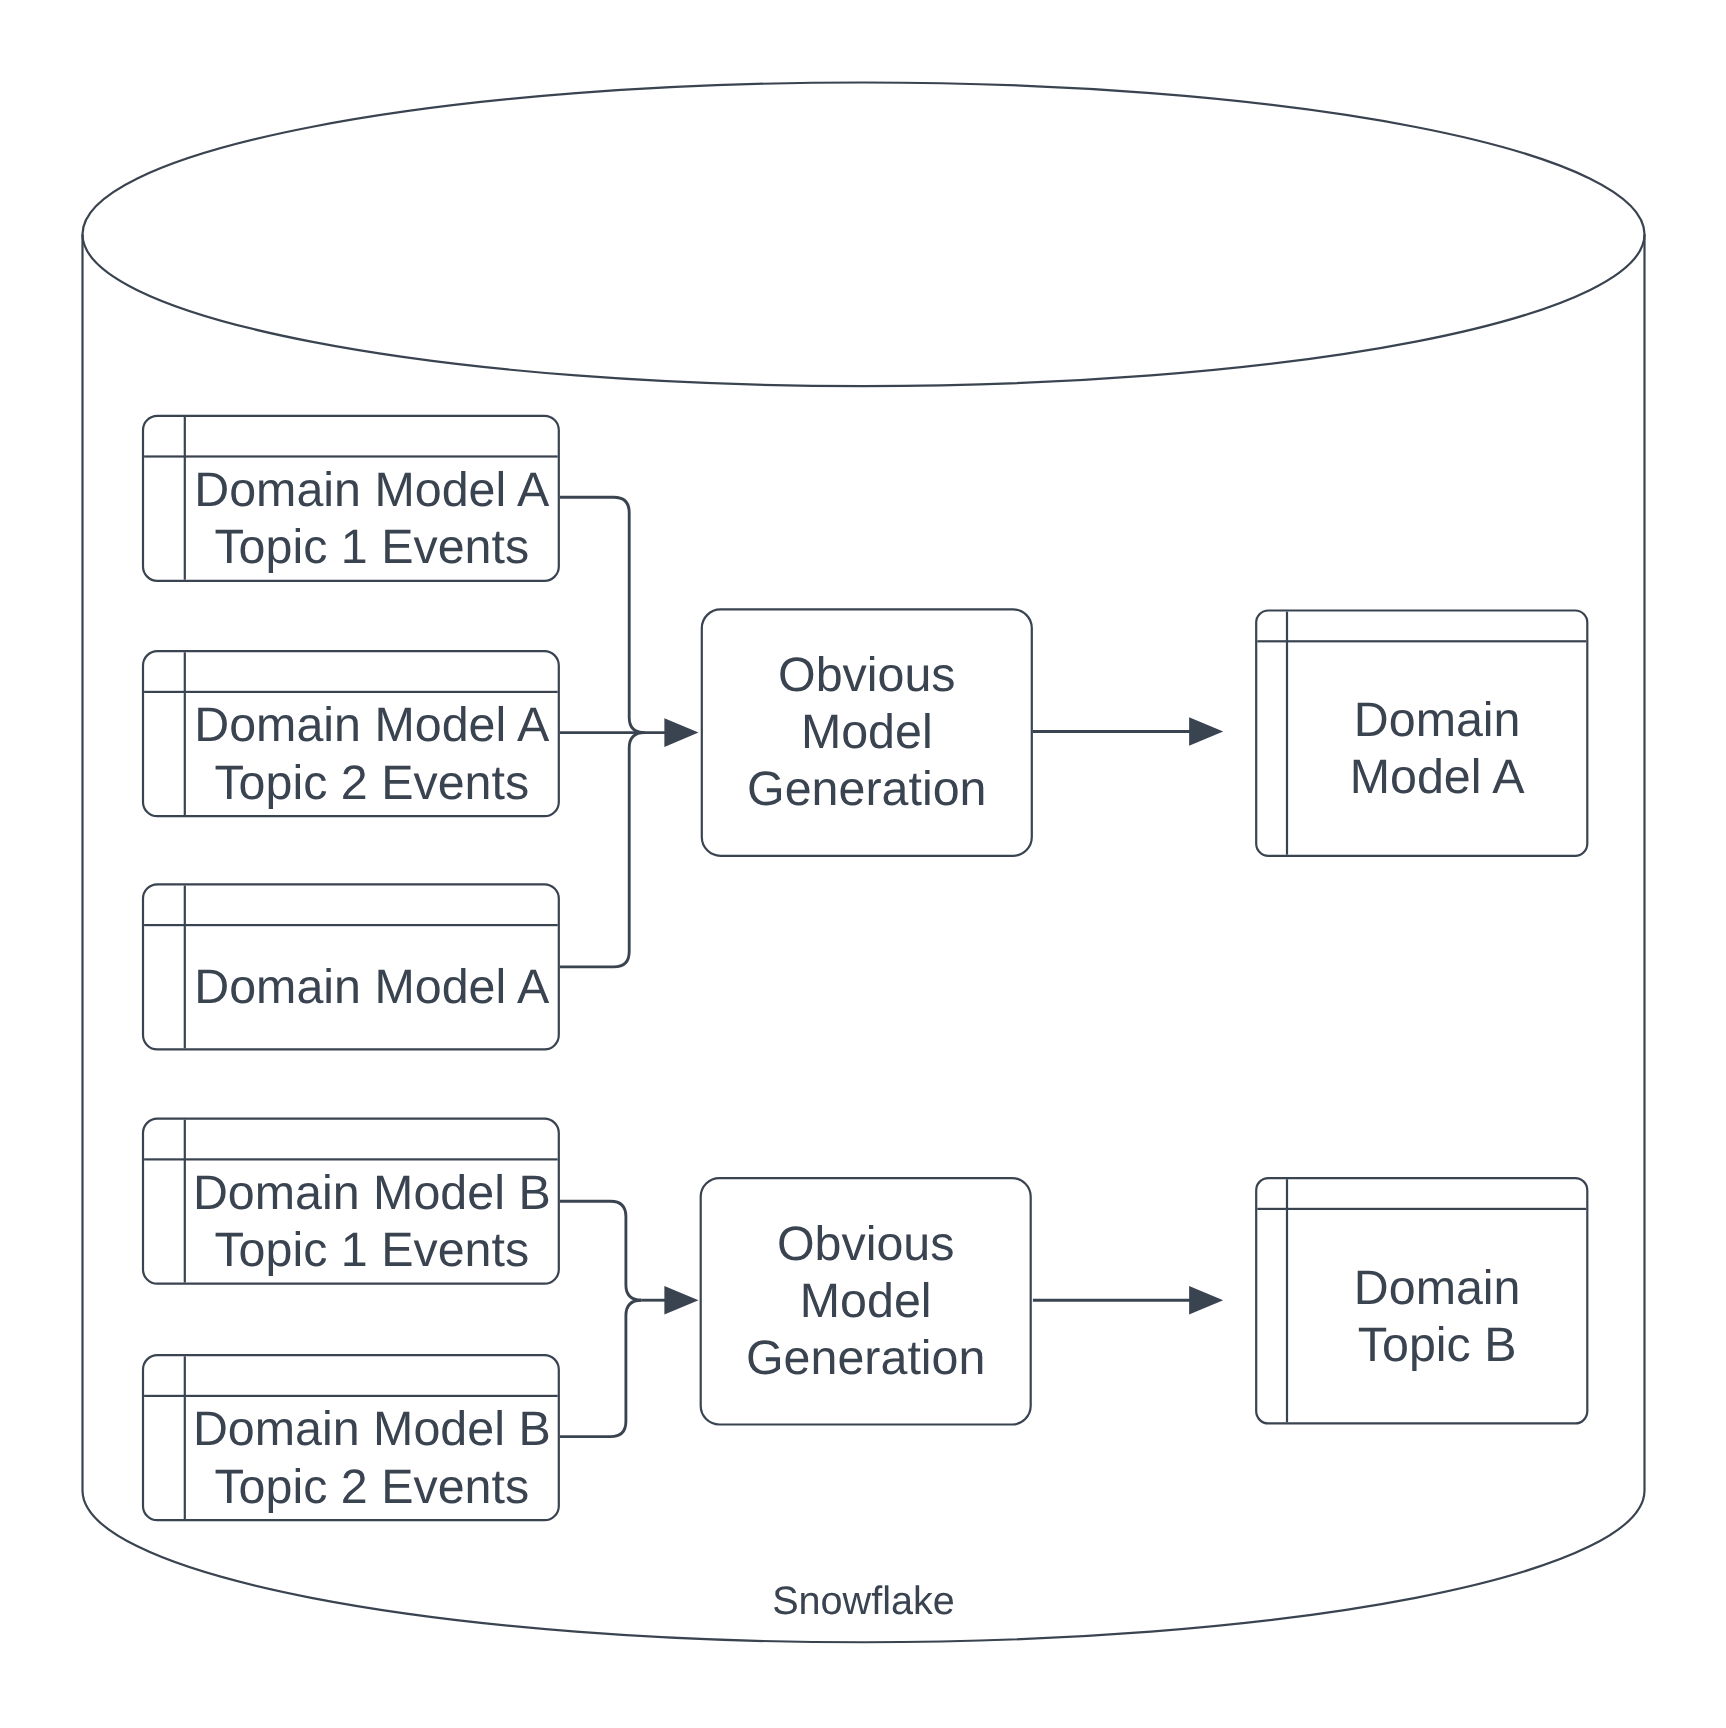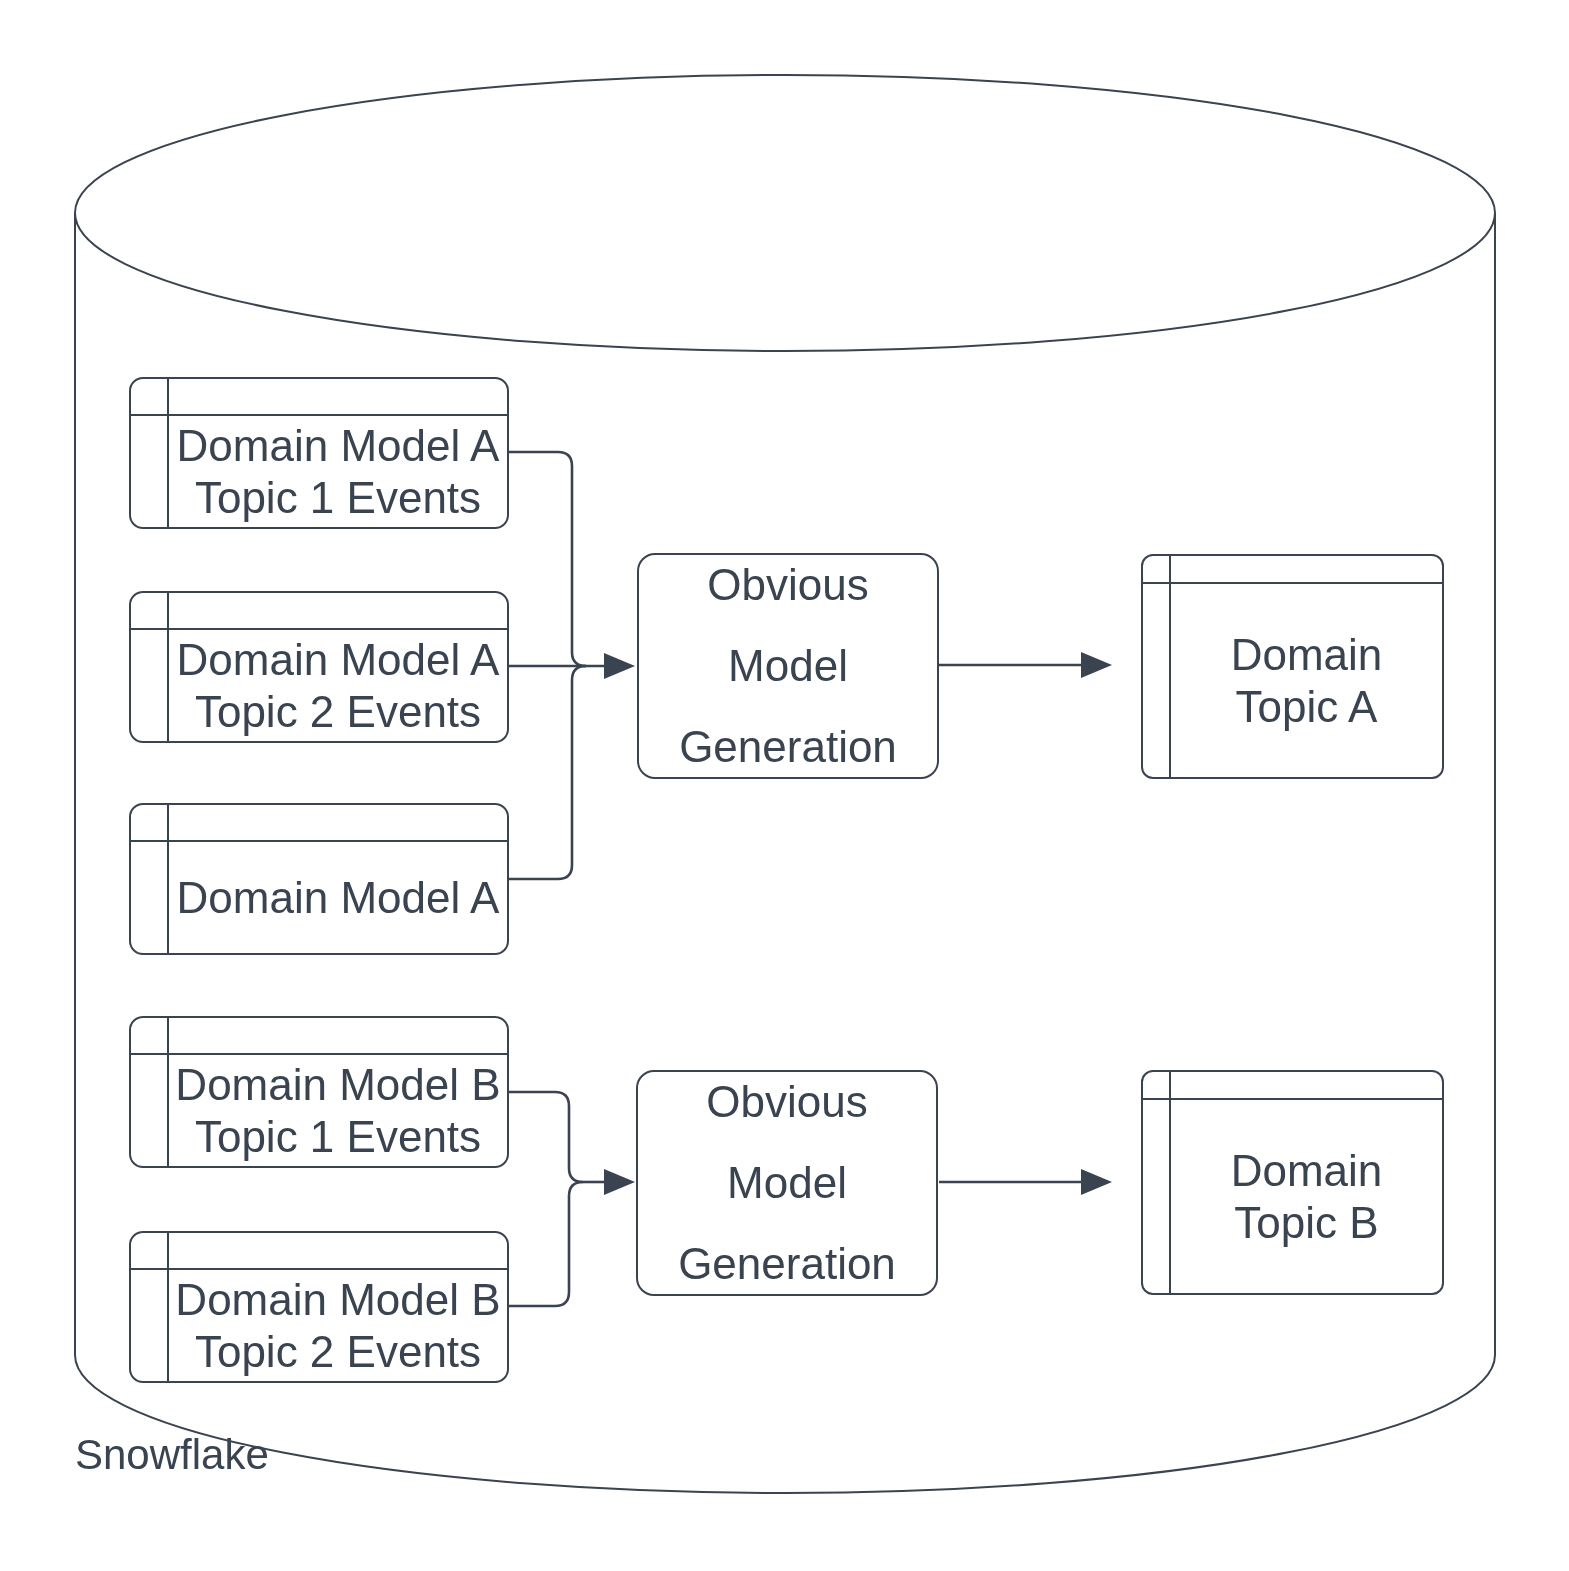--- a/index.html
+++ b/index.html
@@ -50,26 +50,25 @@
   
   .proc{
     position:absolute;
     border:2px solid var(--stroke);
     border-radius:18px;
     background:var(--background);
     display:flex;flex-direction:column;align-items:center;justify-content:center;
     text-align:center;
     font-size:44px;line-height:52px;color:var(--text);
     white-space:nowrap;
-    gap:29px;
   }
   .caption{
     position:absolute;
-    text-align:left;
-    font-size:42px;line-height:52px;color:var(--text);
+    text-align:center;
+    font-size:36px;line-height:52px;color:var(--text);
     white-space:nowrap;
   }
 </style>
 </head>
 <body>
 
 <div class="canvas">
 
   <svg class="layer" viewBox="0 0 1569 1571">
 
@@ -149,21 +148,21 @@
     <div>Obvious</div>
     <div>Model</div>
     <div>Generation</div>
   </div>
 
   <div class="tbl small" style="left:1113px;top:554px;width:303px;height:225px;">
     <div class="vline"></div>
     <div class="hline"></div>
     <div class="body">
       <div>Domain</div>
-      <div>Topic A</div>
+      <div>Model A</div>
     </div>
   </div>
 
   <div class="tbl small" style="left:1113px;top:1070px;width:303px;height:225px;">
     <div class="vline"></div>
     <div class="hline"></div>
     <div class="body">
       <div>Domain</div>
       <div>Topic B</div>
     </div>

